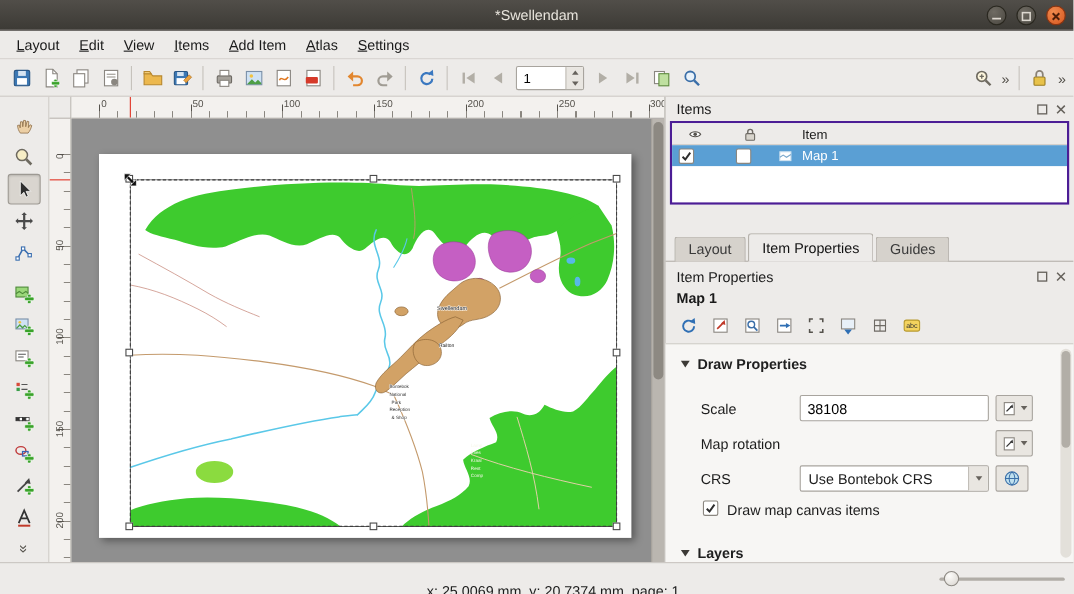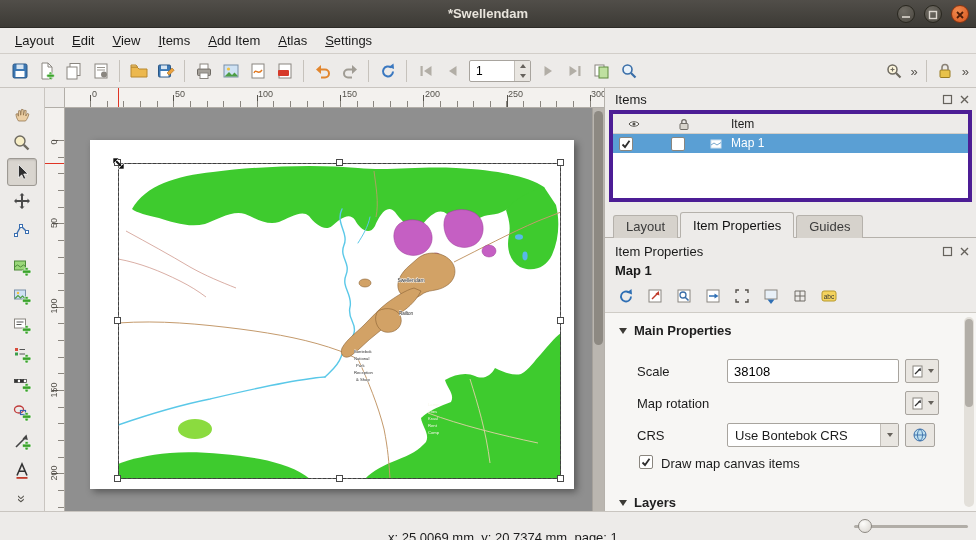--- a/index.html
+++ b/index.html
@@ -6,21 +6,21 @@
   html,body { margin:0; padding:0; }
   body {
     width:976px; height:540px; position:relative; overflow:hidden;
     font-family:"Liberation Sans", sans-serif; font-size:12px; color:#1c1c1c;
     background:#edebe9; user-select:none;
   }
   
   .titlebar { position:absolute; top:0; left:0; right:0; height:28px;
     background:linear-gradient(#514e49,#3c3a35); border-bottom:1px solid #2c2a26; }
   .titlebar .title { position:absolute; left:0; right:0; top:6px; text-align:center;
-    color:#e8e4dc; font-size:13px; font-weight:bold; }
+    color:#e8e4dc; font-size:13px; font-weight:normal; }
   .winbtn { position:absolute; top:5px; width:18px; height:18px; border-radius:50%;
     background:radial-gradient(circle at 35% 30%, #6f6b63, #4a4740); border:1px solid #29271f; }
   .winbtn.close { background:radial-gradient(circle at 35% 30%, #f08a4e, #d8561e); border-color:#8a3410; }
   .winbtn svg { display:block; margin:2px auto; }
   
   .menubar { position:absolute; top:28px; left:0; right:0; height:26px;
     background:#edebe9; border-bottom:1px solid #d2cec9; display:flex; align-items:center; padding-left:6px; }
   .menu-item { display:inline-block; padding:4px 9px; font-size:13px; color:#1a1a1a; border-radius:2px; }
   .menu-item::first-letter { text-decoration:underline; }
   
@@ -80,21 +80,21 @@
   .map-item svg { display:block; width:100%; height:100%; }
   .selection { position:absolute; left:53px; top:55px; width:443px; height:316px;
     border:1px dashed #3e3e3e; pointer-events:none; }
   .handle { position:absolute; width:7px; height:7px; background:#fff; border:1px solid #4a4a4a; }
   .cursor-icon { position:absolute; left:45px; top:47px; }
   
   .panel { position:absolute; left:604px; top:88px; right:0; bottom:29px; background:#edebe9; border-left:1px solid #b5b1ab; }
   .panel-h { position:absolute; left:10px; font-size:13px; color:#1a1a1a; }
   .panel-btns { position:absolute; right:5px; display:flex; gap:4px; }
   .pbtn { width:13px; height:13px; display:flex; align-items:center; justify-content:center; }
-  .items-table { position:absolute; left:4px; right:4px; top:22px; height:92px; background:#fff; border:4px solid #4c1d95; }
+  .items-table { position:absolute; left:4px; right:4px; top:22px; height:76px; background:#fff; border:2px solid #4c1d95; }
   .items-head { height:20px; background:#edebe9; border-bottom:1px solid #d2cec8; position:relative; font-size:12px; }
   .items-head .col-item { position:absolute; left:118px; top:3px; }
   .items-head svg { position:absolute; top:3px; }
   .items-row { height:19px; position:relative; background:var(--selection-blue); color:#fff; }
   .cb { position:absolute; top:2.5px; width:14px; height:14px; background:#fff; border:1px solid #8a867f; border-radius:2px; }
   .cb svg { display:block; }
   .row-label { position:absolute; left:118px; top:2px; }
   .row-icon { position:absolute; left:96px; top:3px; }
   .tabs { position:absolute; left:0; right:0; top:126px; height:24px; border-bottom:1px solid #b5b1ab;
     display:flex; align-items:flex-end; padding-left:8px; }
@@ -678,21 +678,21 @@
         <svg width="18" height="18">
           <rect x="2" y="4" width="14" height="10" rx="2" fill="#f4d35e" stroke="#b89a2e"></rect>
           <text x="9" y="11.5" font-size="6.5" text-anchor="middle" fill="#333" font-family="Liberation Sans, sans-serif">abc</text>
         </svg>
       </div>
   </div>
 
   <div class="props-area">
     <div class="section-h" style="top:10px">
       <span class="tri-sec"></span>
-      <span>Main Properties</span>
+      <span>Draw Properties</span>
     </div>
 
     <div class="prop-label" style="top:51px">Scale</div>
     <div class="field" style="top:46px">
       <input value="38108" style="">
     </div>
     <div class="ovbtn" style="top:46px">
       <svg width="15" height="16">
           <rect x="2" y="3" width="9" height="11" fill="#fff" stroke="#8a8680"></rect>
           <line x1="4" y1="11" x2="8.5" y2="6.5" stroke="#333" stroke-width="1.2"></line>

